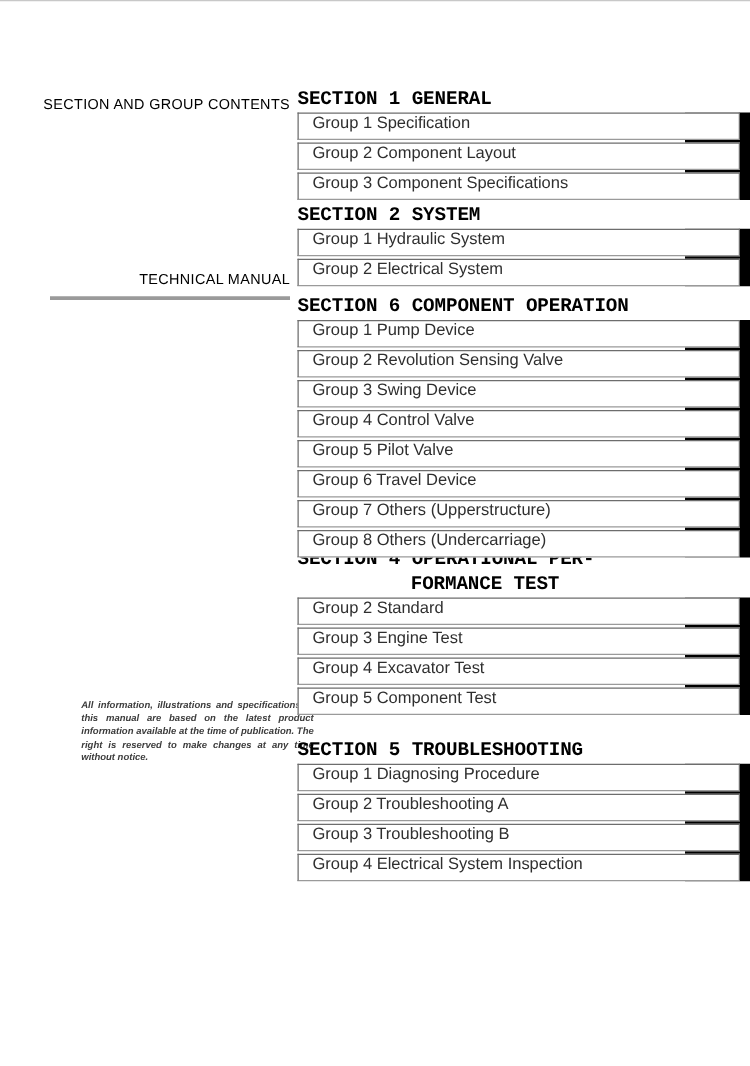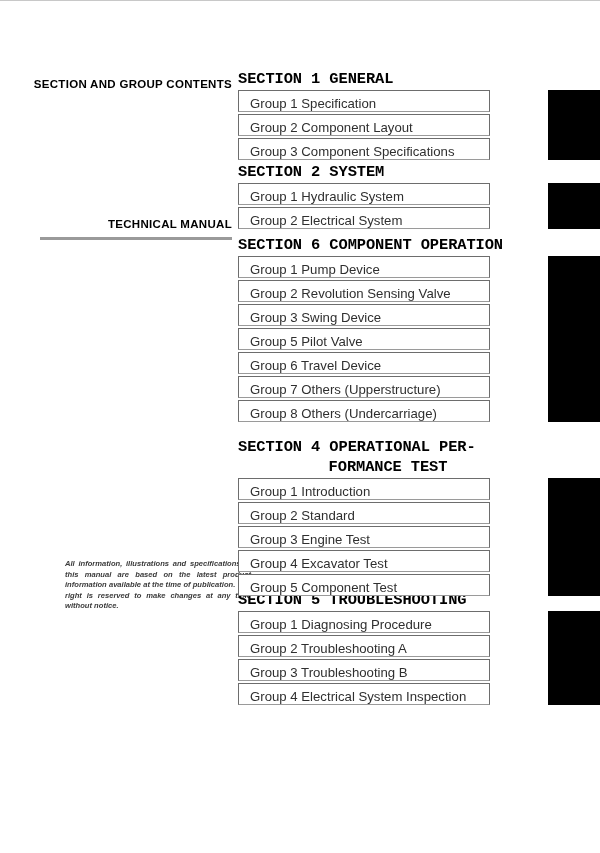--- a/index.html
+++ b/index.html
@@ -29,21 +29,21 @@
     left: 0;
     top: 0;
     width: 232px;
     height: 853px;
   }
   .left-heading {
     position: absolute;
     right: 0;
     width: 210px;
     text-align: right;
-    font-weight: bold;
+    font-weight: normal;
     font-size: 11.5px;
     line-height: 15px;
     letter-spacing: 0.3px;
     color: #000000;
   }
   #contents-heading { top: 76px; }
   #manual-heading  { top: 216px; }
 
   #manual-rule {
     position: absolute;
@@ -104,27 +104,27 @@
     position: absolute;
     right: 0;
     top: 0;
     bottom: 0;
     width: 52px;
     background: #000000;
   }
   .group-row {
     position: relative;
     height: 22px;
-    width: 252px;
+    width: 354px;
     box-sizing: border-box;
     border: 1px solid #6d6d6d;
     border-bottom: 1px solid #9a9a9a;
     background: #ffffff;
     display: flex;
-    align-items: flex-end;
+    align-items: flex-start;
     z-index: 2;
   }
   .group-row + .group-row { margin-top: 2px; }
   .group-label {
     font-size: 13.2px;
     line-height: 14px;
     color: #2f2f2f;
     padding-left: 11px;
     white-space: nowrap;
   }
@@ -179,41 +179,41 @@
           <div class="group-row">
             <span class="group-label">Group 1 Pump Device</span>
           </div>
           <div class="group-row">
             <span class="group-label">Group 2 Revolution Sensing Valve</span>
           </div>
           <div class="group-row">
             <span class="group-label">Group 3 Swing Device</span>
           </div>
           <div class="group-row">
+            <span class="group-label">Group 4 Control Valve</span>
+          </div>
+          <div class="group-row">
             <span class="group-label">Group 5 Pilot Valve</span>
           </div>
           <div class="group-row">
             <span class="group-label">Group 6 Travel Device</span>
           </div>
           <div class="group-row">
             <span class="group-label">Group 7 Others (Upperstructure)</span>
           </div>
           <div class="group-row">
             <span class="group-label">Group 8 Others (Undercarriage)</span>
           </div>
         </div>
       </div>
       <div class="section-block" style="position: absolute; left: 0px; top: 434px;">
         <div class="section-title"><span>SECTION 4  OPERATIONAL PER-</span><span class="t-line2">FORMANCE TEST</span></div>
         <div class="group-table">
           <div class="tab"></div>
           <div class="group-row">
-            <span class="group-label">Group 1 Introduction</span>
-          </div>
-          <div class="group-row">
             <span class="group-label">Group 2 Standard</span>
           </div>
           <div class="group-row">
             <span class="group-label">Group 3 Engine Test</span>
           </div>
           <div class="group-row">
             <span class="group-label">Group 4 Excavator Test</span>
           </div>
           <div class="group-row">
             <span class="group-label">Group 5 Component Test</span>

